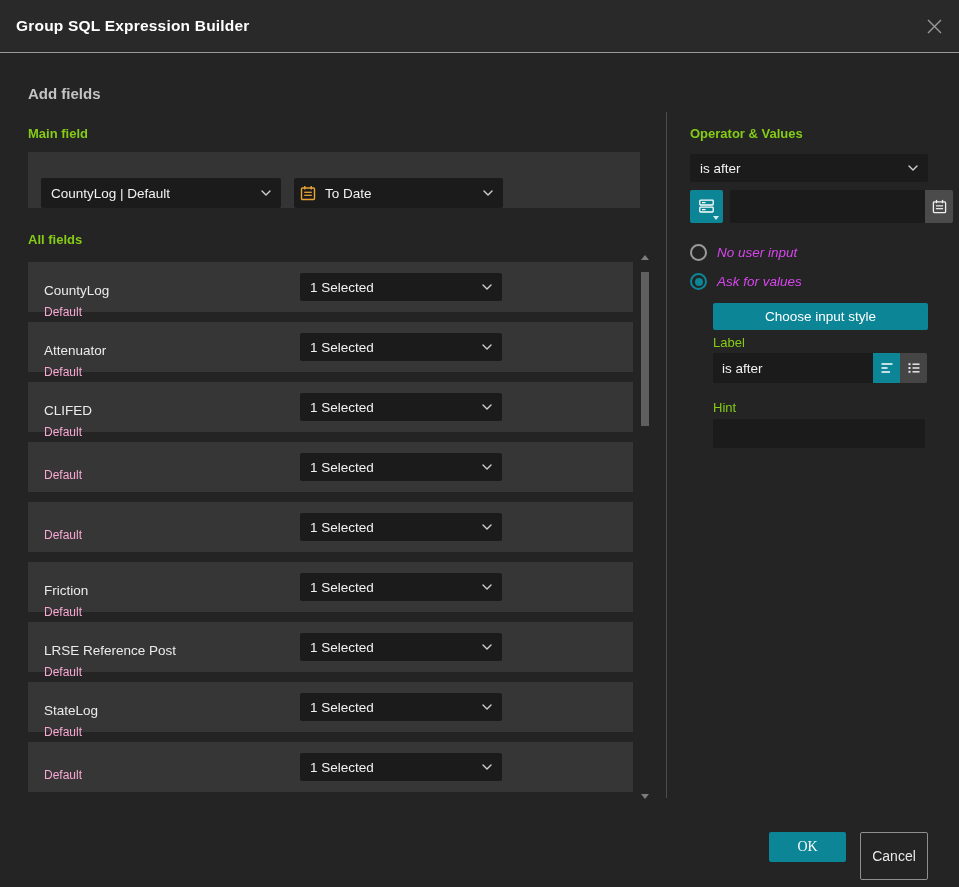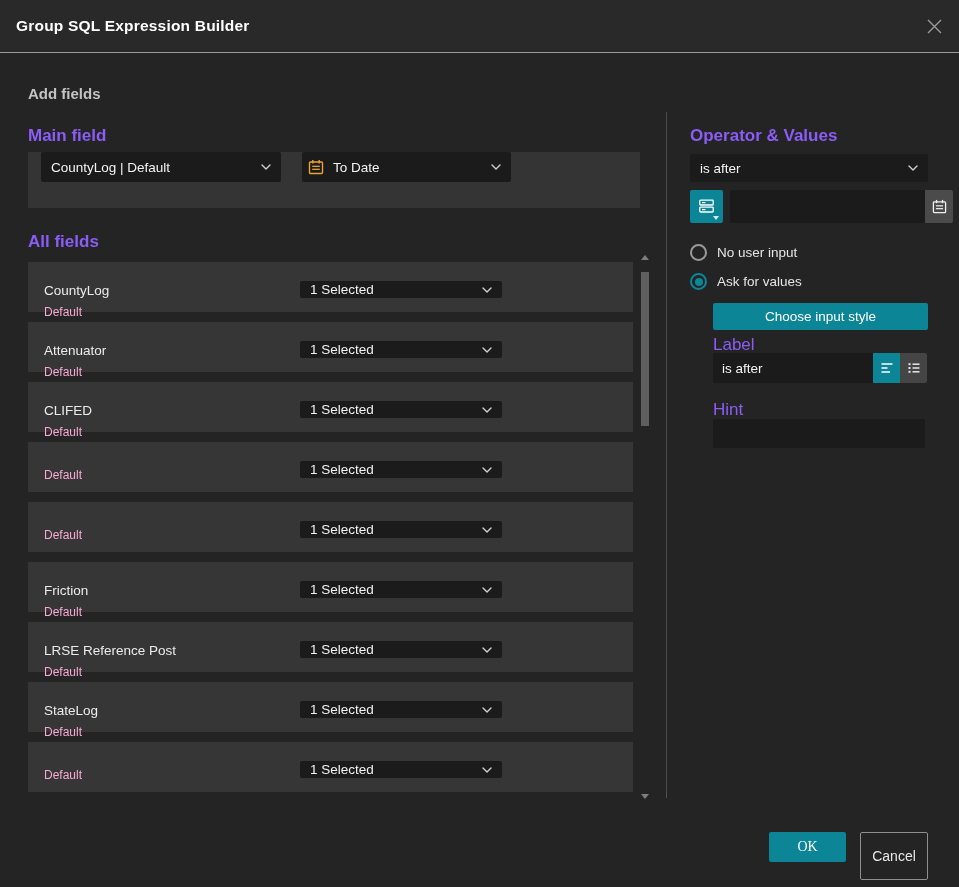--- a/index.html
+++ b/index.html
@@ -19,50 +19,50 @@
     background:#292929; display:flex; align-items:center;
   }
   .hdr-title { margin-left:16px; font-size:15.5px; font-weight:600; color:#ffffff; letter-spacing:.2px; }
   .hdr-close {
     position:absolute; right:14px; top:16px; width:21px; height:21px;
     background:none; border:none; cursor:pointer; display:flex; align-items:center; justify-content:center;
   }
   .hdr-rule { position:absolute; top:52px; left:0; right:0; height:1px; background:#9a9a9a; }
 
   
-  .sec-label { position:absolute; font-size:17px; font-weight:700; color:#8b5cf6;text-align:center; }
+  .sec-label { position:absolute; font-size:13px; font-weight:700; color:#84cc16;text-align:center; }
   .sel {
     background:#1b1b1b; border-radius:2px; height:30px;
     display:flex; align-items:center; padding:0 10px;
     font-size:13.5px; color:#f2f2f2; cursor:pointer;
   }
   .sel .chev { margin-left:auto; display:flex; }
   .tinput {
     background:#1b1b1b; border:none; border-radius:2px;
     color:#f2f2f2; font-size:13.5px; font-family:inherit; padding:0 9px; outline:none;
   }
   .teal { background:var(--accent); }
 
   
   .add-fields { position:absolute; left:28px; top:85px; font-size:15px; font-weight:700; color:#c4c4c4; }
   .lbl-main  { left:28px; top:126px; }
   .main-box  { position:absolute; left:28px; top:152px; width:612px; height:56px; background:#343434;
-               display:flex; align-items:flex-start; padding-left:13px; gap:21px; }
+               display:flex; align-items:flex-end; padding-left:13px; gap:13px; }
   .sel-mainfield { width:240px; }
   .sel-todate    { width:209px; gap:9px;padding-left:6px; }
   .lbl-all   { left:28px; top:232px; }
 
   .fields-list { position:absolute; left:28px; top:262px; width:605px; }
   .frow {
     position:relative; height:50px; margin-bottom:10px; background:#363636;
     padding:20px 0 0 16px;
   }
   .frow .fname { font-size:13.5px; color:#ebebeb; line-height:17px; }
   .frow .fsub  { font-size:12px;  color:#f9a8d4; line-height:16px; margin-top:5px; }
-  .frow .sel { position:absolute; left:272px; top:11px; width:202px; height:17px;margin-top:8px; }
+  .frow .sel { position:absolute; left:272px; top:11px; width:202px; height:28px; }
 
   
   .sbar { position:absolute; left:640px; top:253px; width:11px; height:548px; }
   .sbar .arr-up, .sbar .arr-dn {
     position:absolute; left:1px; width:0; height:0;
     border-left:4.5px solid transparent; border-right:4.5px solid transparent; cursor:pointer;
   }
   .sbar .arr-up { top:2px;   border-bottom:5px solid #7d7d7d; }
   .sbar .arr-dn { bottom:2px; border-top:5px solid #7d7d7d; }
   .sbar .thumb { position:absolute; left:1px; top:19px; width:8px; height:154px; background:#5f5f5f; cursor:pointer; }
@@ -93,21 +93,21 @@
   .radio-row { position:absolute; left:690px; display:flex; align-items:center; gap:10px; cursor:pointer; }
   .radio-row.r1 { top:244px; }
   .radio-row.r2 { top:273px; }
   .rdot {
     width:17px; height:17px; border-radius:50%; border:2px solid #9a9a9a; flex:none; position:relative; background:transparent;
   }
   .radio-row.checked .rdot { border-color:var(--accent); }
   .radio-row.checked .rdot::after {
     content:""; position:absolute; inset:2.5px; border-radius:50%; background:var(--accent);
   }
-  .radio-row .rlbl { font-size:13.5px; color:#e5e5e5; }
+  .radio-row .rlbl { font-size:13.5px; color:#d946ef;font-style:italic; }
 
   .btn-choose {
     position:absolute; left:713px; top:303px; width:215px; height:27px;
     border:none; border-radius:2px; color:#fff; font-size:13.5px; font-family:inherit; cursor:pointer;
   }
   .lbl-label { left:713px; top:335px; font-weight:400; }
   .labelrow { position:absolute; left:713px; top:353px; width:215px; height:30px; display:flex; }
   .labelrow .tinput { width:160px; height:30px; border-radius:2px 0 0 2px; }
   .icon-btn {
     width:27px; height:30px; border:none; display:flex; align-items:center; justify-content:center; cursor:pointer; flex:none;

